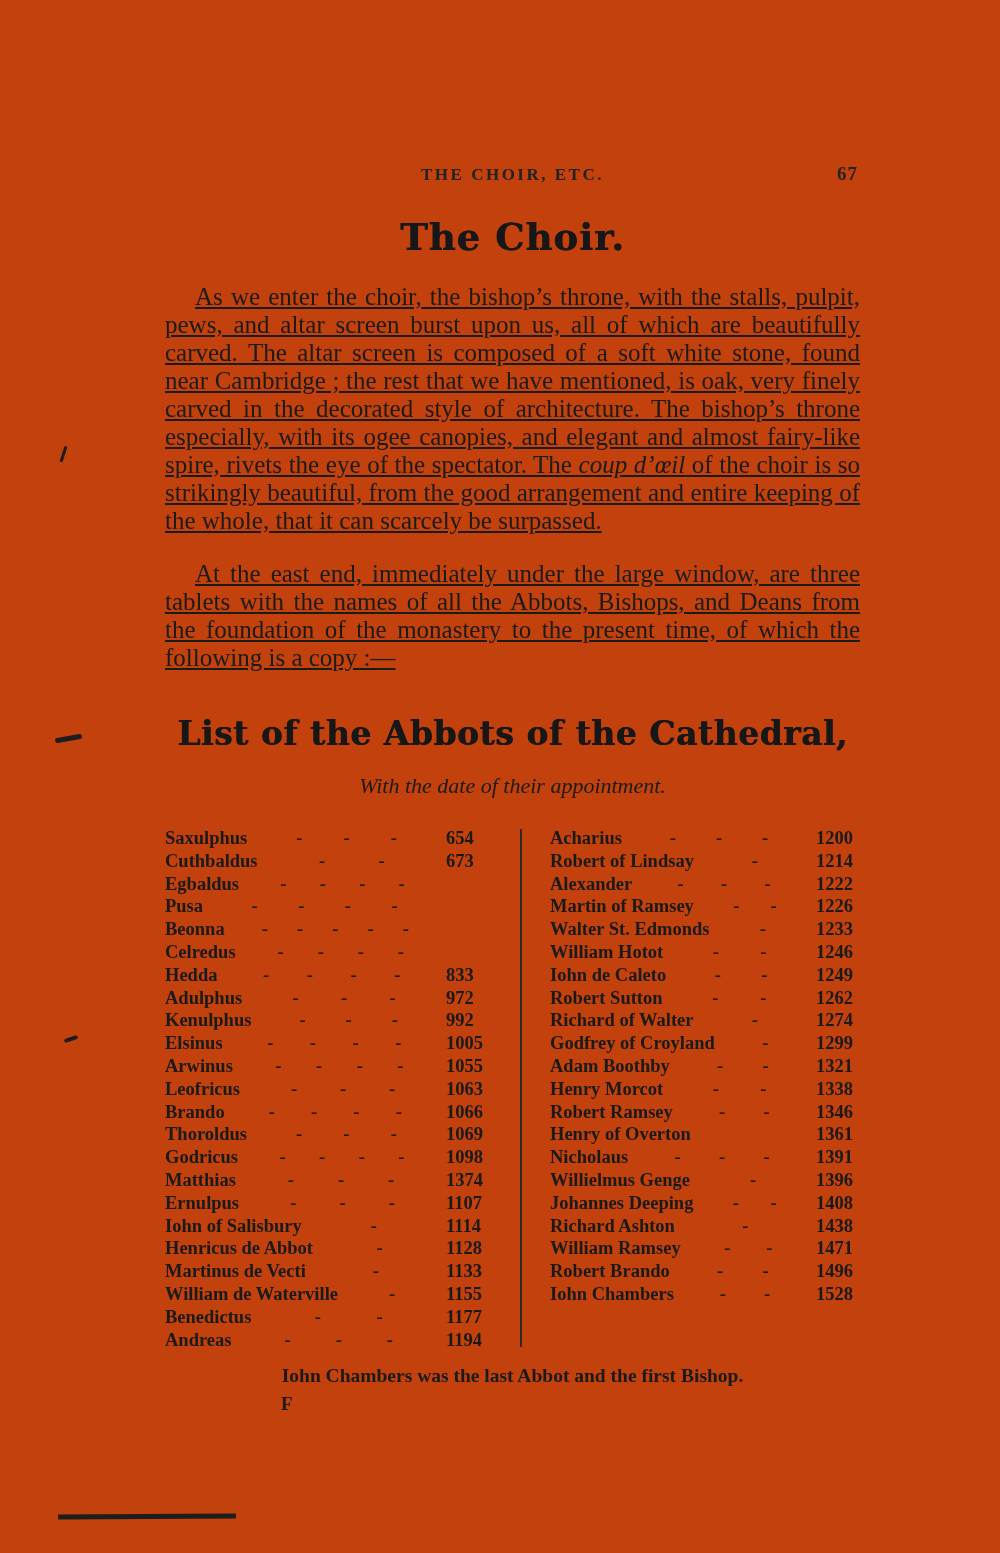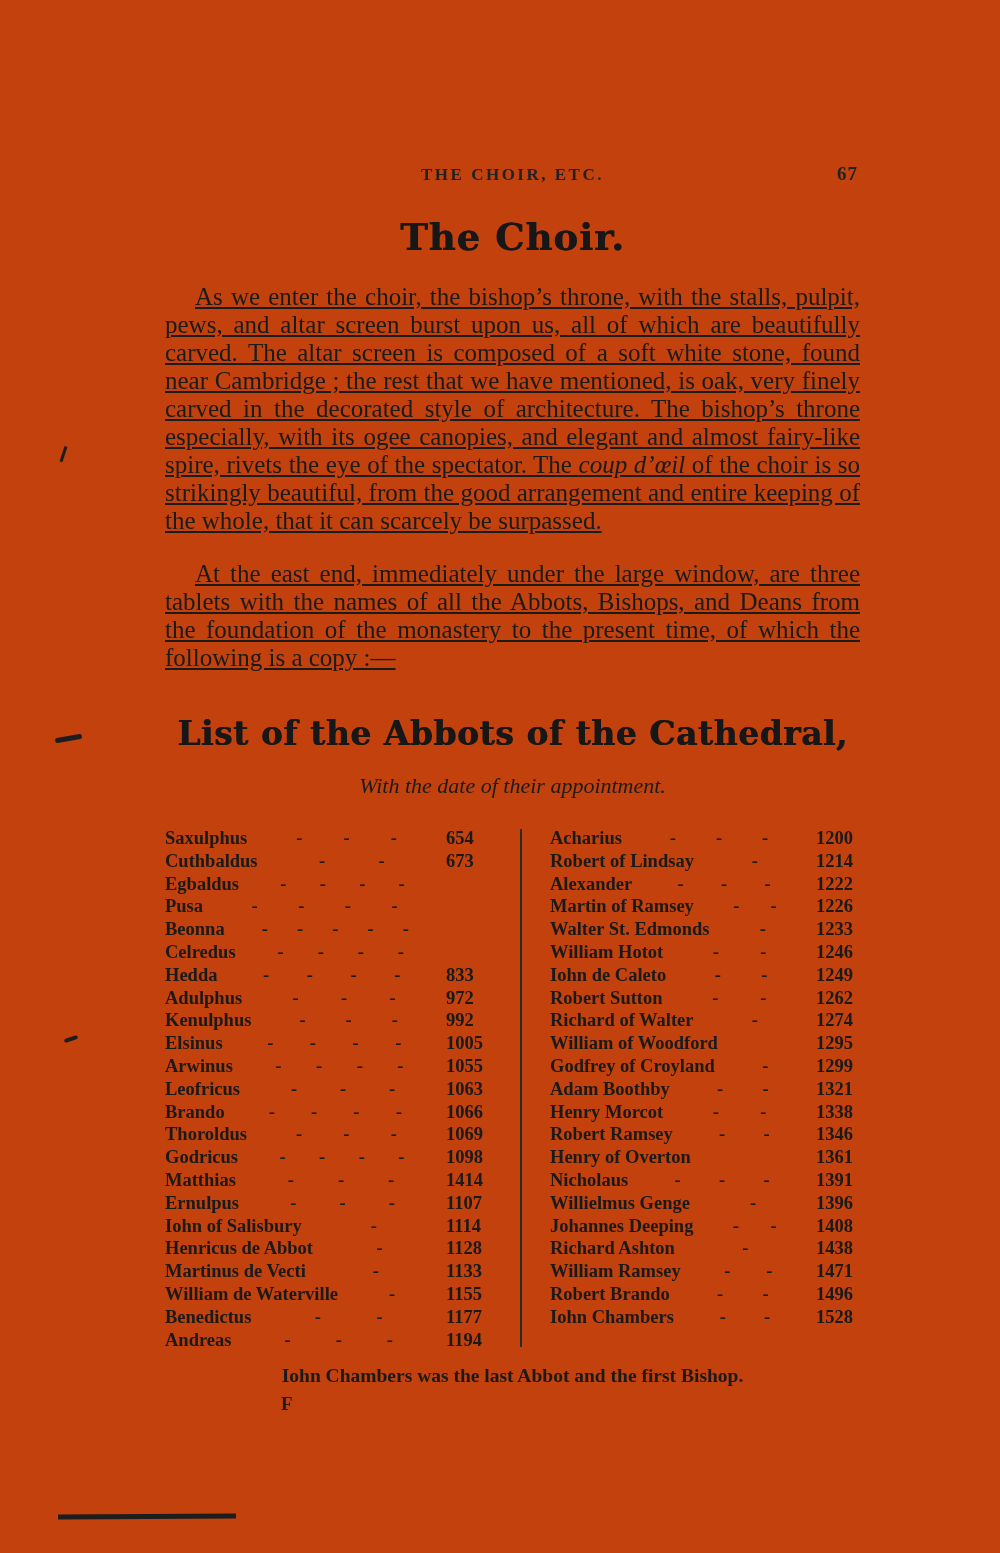--- a/index.html
+++ b/index.html
@@ -297,21 +297,21 @@
             </span>
             <span class="abbot-date">1098</span>
           </div>
           <div class="abbot-row">
             <span class="abbot-name">Matthias</span>
             <span class="abbot-leader">
               <span>-</span>
               <span>-</span>
               <span>-</span>
             </span>
-            <span class="abbot-date">1414</span>
+            <span class="abbot-date">1374</span>
           </div>
           <div class="abbot-row">
             <span class="abbot-name">Ernulpus</span>
             <span class="abbot-leader">
               <span>-</span>
               <span>-</span>
               <span>-</span>
             </span>
             <span class="abbot-date">1107</span>
           </div>
@@ -426,25 +426,20 @@
               <span>-</span>
             </span>
             <span class="abbot-date">1262</span>
           </div>
           <div class="abbot-row">
             <span class="abbot-name">Richard of Walter</span>
             <span class="abbot-leader">
               <span>-</span>
             </span>
             <span class="abbot-date">1274</span>
-          </div>
-          <div class="abbot-row">
-            <span class="abbot-name">William of Woodford</span>
-            <span class="abbot-leader"></span>
-            <span class="abbot-date">1295</span>
           </div>
           <div class="abbot-row">
             <span class="abbot-name">Godfrey of Croyland</span>
             <span class="abbot-leader">
               <span>-</span>
             </span>
             <span class="abbot-date">1299</span>
           </div>
           <div class="abbot-row">
             <span class="abbot-name">Adam Boothby</span>

